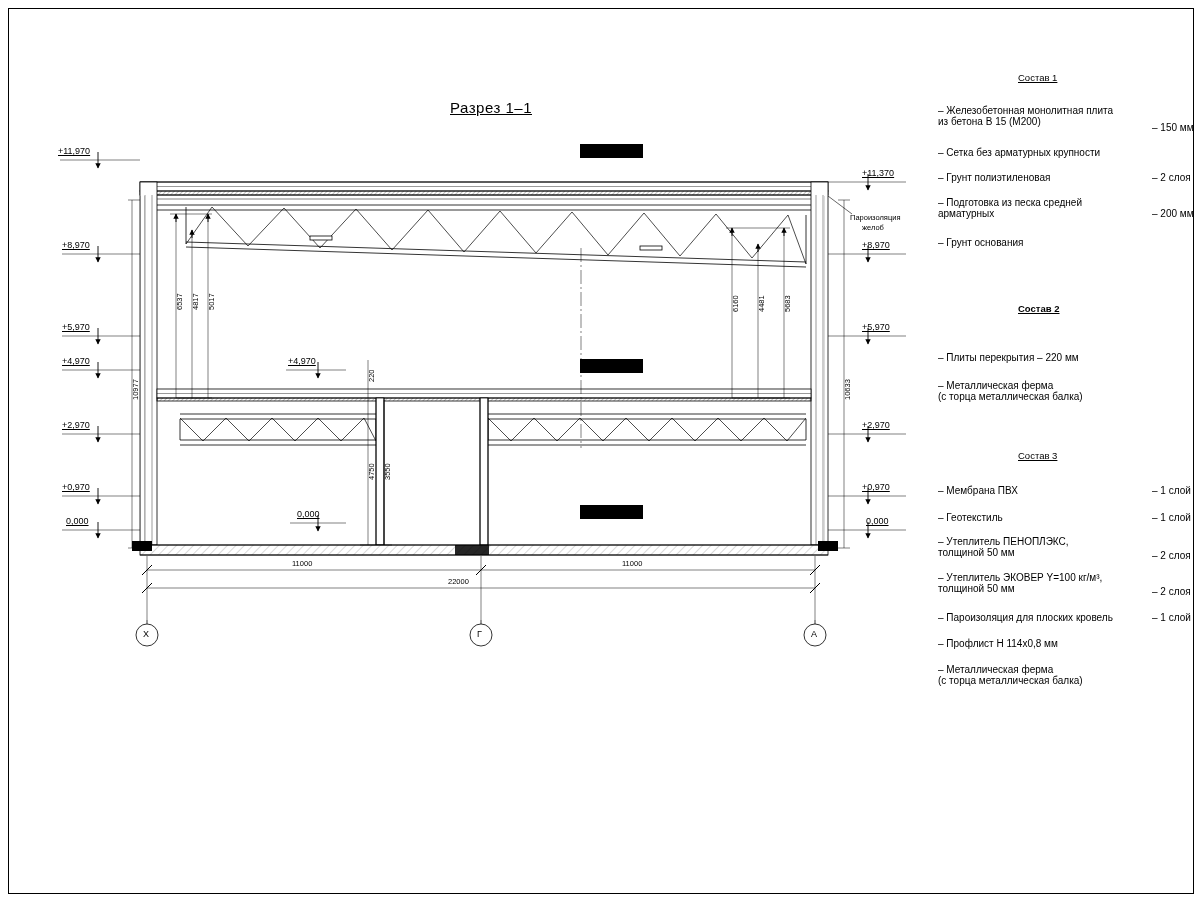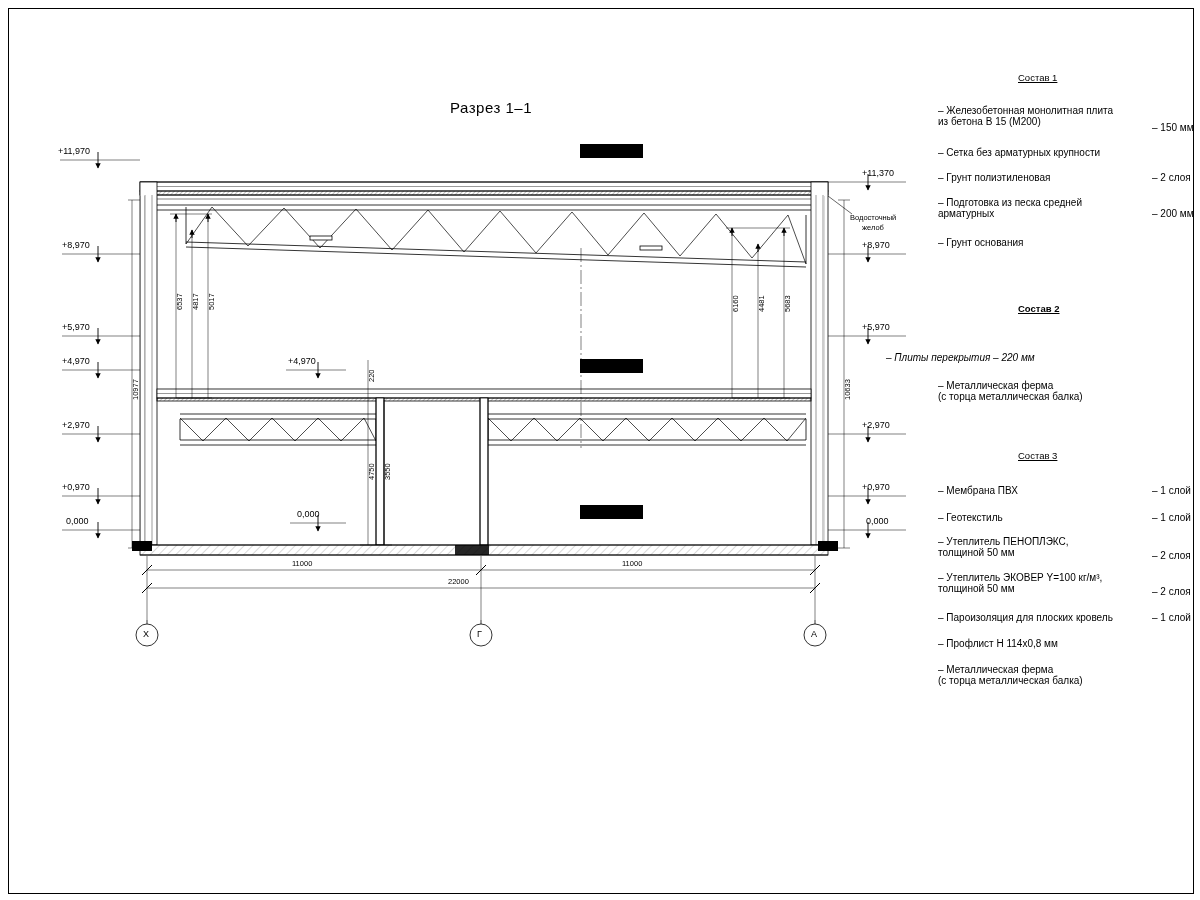--- a/index.html
+++ b/index.html
@@ -39,21 +39,21 @@
     font-size: 9px;
     line-height: 11px;
     white-space: nowrap;
     color: #000;
   }
   .lbl.tiny { font-size: 7.5px; }
   .lbl.title {
     font-size: 15px;
     letter-spacing: 0.5px;
   }
-  .lbl.u { }
+  .lbl.u { text-decoration: underline; }
   .vert {
     transform-origin: 0 0;
     transform: rotate(-90deg);
   }
   .spec-head {
     position: absolute;
     font-size: 9.5px;
     text-decoration: underline;
   }
   .spec-item {
@@ -301,21 +301,21 @@
   <div class="lbl u" style="left:862px;top:168px;">+11,370</div>
   <div class="lbl u" style="left:862px;top:240px;">+8,970</div>
   <div class="lbl u" style="left:862px;top:322px;">+5,970</div>
   <div class="lbl u" style="left:862px;top:420px;">+2,970</div>
   <div class="lbl u" style="left:862px;top:482px;">+0,970</div>
   <div class="lbl u" style="left:866px;top:516px;">0,000</div>
 
   <div class="lbl u" style="left:288px;top:356px;">+4,970</div>
   <div class="lbl u" style="left:297px;top:509px;">0,000</div>
 
-  <div class="lbl tiny" style="left:850px;top:212px;">Водосточный</div>
+  <div class="lbl tiny" style="left:850px;top:212px;">Пароизоляция</div>
   <div class="lbl tiny" style="left:862px;top:222px;">желоб</div>
 
   <div class="lbl tiny vert" style="left:174px;top:310px;">6537</div>
   <div class="lbl tiny vert" style="left:190px;top:310px;">4817</div>
   <div class="lbl tiny vert" style="left:206px;top:310px;">5017</div>
   <div class="lbl tiny vert" style="left:130px;top:400px;">10977</div>
 
   <div class="lbl tiny vert" style="left:730px;top:312px;">6160</div>
   <div class="lbl tiny vert" style="left:756px;top:312px;">4481</div>
   <div class="lbl tiny vert" style="left:782px;top:312px;">5683</div>
@@ -339,21 +339,21 @@
   <div class="spec-qty" style="left:1152px;top:122px;">– 150 мм</div>
   <div class="spec-item" style="left:938px;top:147px;">– Сетка без арматурных крупности</div>
   <div class="spec-item" style="left:938px;top:172px;">– Грунт полиэтиленовая</div>
   <div class="spec-qty" style="left:1152px;top:172px;">– 2 слоя</div>
   <div class="spec-item" style="left:938px;top:197px;">– Подготовка из песка средней</div>
   <div class="spec-item" style="left:938px;top:208px;">  арматурных</div>
   <div class="spec-qty" style="left:1152px;top:208px;">– 200 мм</div>
   <div class="spec-item" style="left:938px;top:237px;">– Грунт основания</div>
 
   <div class="spec-head" style="left:1018px;top:303px;font-weight:bold;">Состав 2</div>
-  <div class="spec-item" style="left:886px;top:352px;font-style:italic;">– Плиты перекрытия – 220 мм</div>
+  <div class="spec-item" style="left:938px;top:352px;">– Плиты перекрытия – 220 мм</div>
   <div class="spec-item" style="left:938px;top:380px;">– Металлическая ферма</div>
   <div class="spec-item" style="left:938px;top:391px;">  (с торца металлическая балка)</div>
 
   <div class="spec-head" style="left:1018px;top:450px;">Состав 3</div>
   <div class="spec-item" style="left:938px;top:485px;">– Мембрана ПВХ</div>
   <div class="spec-qty" style="left:1152px;top:485px;">– 1 слой</div>
   <div class="spec-item" style="left:938px;top:512px;">– Геотекстиль</div>
   <div class="spec-qty" style="left:1152px;top:512px;">– 1 слой</div>
   <div class="spec-item" style="left:938px;top:536px;">– Утеплитель ПЕНОПЛЭКС,</div>
   <div class="spec-item" style="left:938px;top:547px;">  толщиной 50 мм</div>

